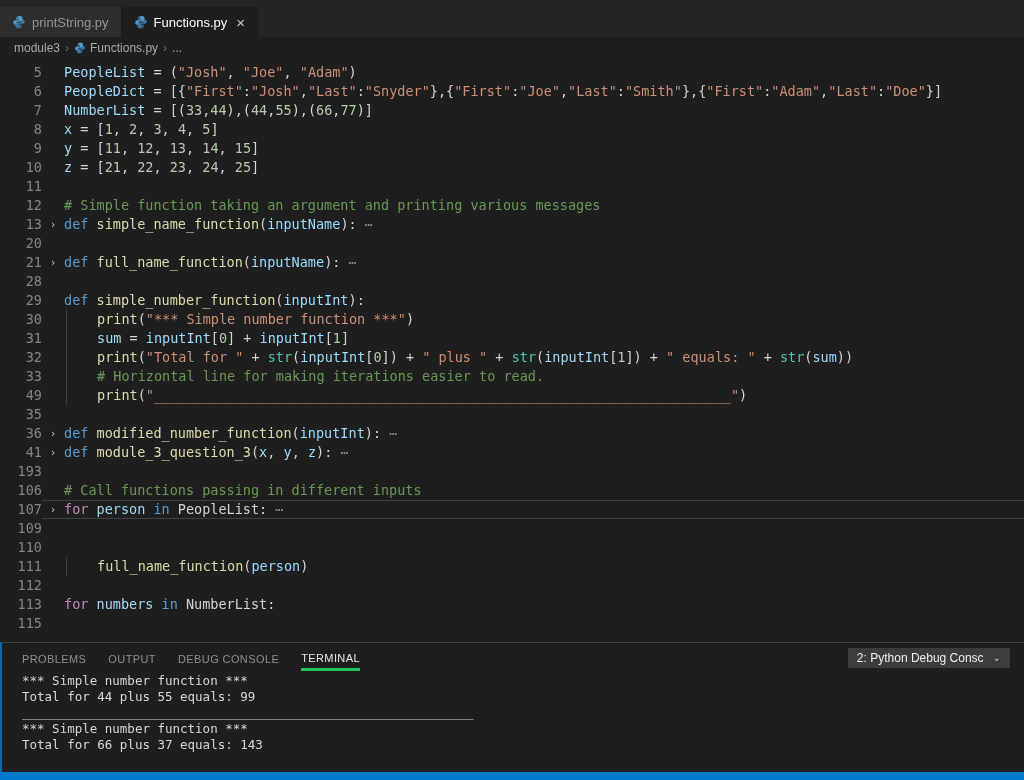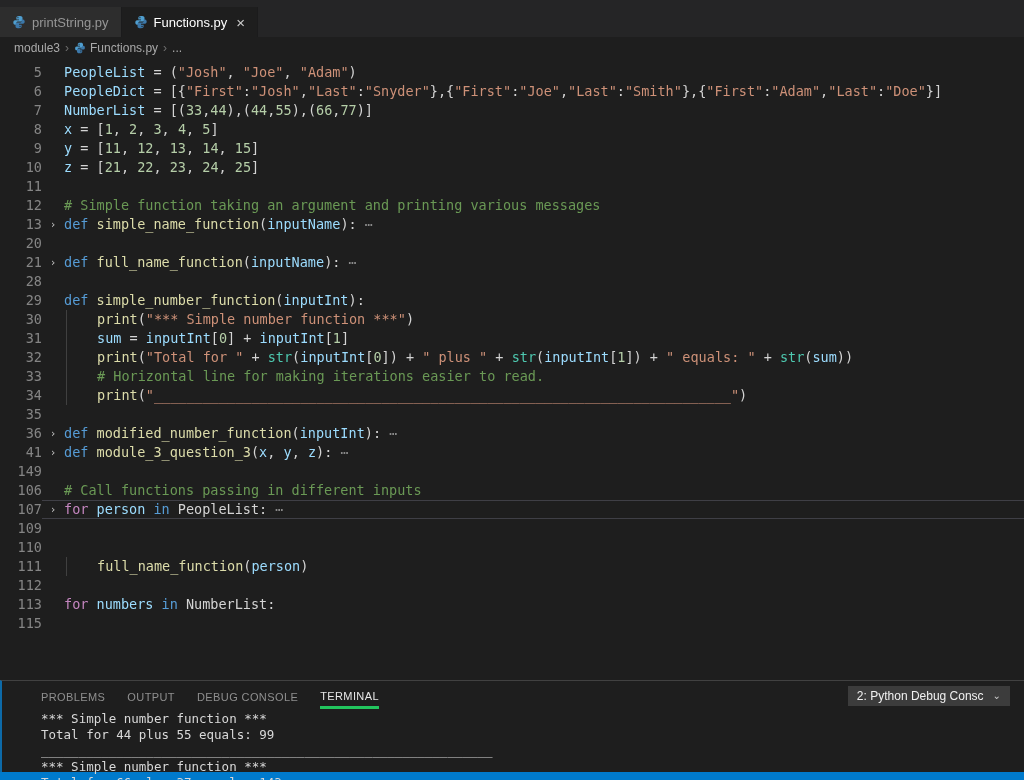--- a/index.html
+++ b/index.html
@@ -30,22 +30,22 @@
          font-family:"DejaVu Sans Mono", monospace; font-size:13.5px; }
   .ln { width:42px; text-align:right; color:#858585; flex:0 0 auto; }
   .foldcol { width:22px; text-align:center; color:#c5c5c5; font-size:11px; flex:0 0 auto; }
   .code { position:relative; white-space:pre; color:#d4d4d4; }
   .guide { position:absolute; left:2px; top:0; bottom:0; width:1px; background:#404040; }
   .row.current::after { content:""; position:absolute; left:42px; right:0; top:0; bottom:0;
                         border-top:1px solid #3f3f46; border-bottom:1px solid #3f3f46;
                         pointer-events:none; }
 
   
-  .panel { height:92px; background:#1e1e1e; border-top:1px solid #414141;
-           border-left:2px solid #0d6aa8; position:relative;padding-left:19px; }
+  .panel { height:130px; background:#1e1e1e; border-top:1px solid #414141;
+           border-left:2px solid #0d6aa8; position:relative; }
   .panel-header { display:flex; align-items:center; height:30px; padding:0 14px 0 20px; }
   .panel-tab { font-size:11px; letter-spacing:.4px; color:#8f8f8f; margin-right:22px;
                padding:6px 0 4px 0; cursor:pointer; white-space:nowrap; }
   .panel-tab.active { color:#e7e7e7; border-bottom:3px solid #22c55e; }
   .panel-spacer { flex:1; }
   .dropdown { background:#3c3c3c; color:#f0f0f0; font-size:12px; padding:3px 9px;
               display:flex; align-items:center; gap:9px; cursor:pointer; }
   .dropdown .chev { font-size:10px; color:#cccccc; line-height:1; }
   .terminal { padding-left:20px; font-family:"DejaVu Sans Mono", monospace; font-size:12.5px;
               line-height:16px; color:#d8d8d8; white-space:pre; }
@@ -178,41 +178,41 @@
           <div class="ln">32</div>
           <div class="foldcol"></div>
           <div class="code" style="padding-left: 33px;"><span class="guide"></span><span style="color: rgb(220, 220, 170);">print</span><span style="color: rgb(212, 212, 212);">(</span><span style="color: rgb(206, 145, 120);">"Total for "</span><span style="color: rgb(212, 212, 212);"> + </span><span style="color: rgb(78, 201, 176);">str</span><span style="color: rgb(212, 212, 212);">(</span><span style="color: rgb(156, 220, 254);">inputInt</span><span style="color: rgb(212, 212, 212);">[</span><span style="color: rgb(181, 206, 168);">0</span><span style="color: rgb(212, 212, 212);">]) + </span><span style="color: rgb(206, 145, 120);">" plus "</span><span style="color: rgb(212, 212, 212);"> + </span><span style="color: rgb(78, 201, 176);">str</span><span style="color: rgb(212, 212, 212);">(</span><span style="color: rgb(156, 220, 254);">inputInt</span><span style="color: rgb(212, 212, 212);">[</span><span style="color: rgb(181, 206, 168);">1</span><span style="color: rgb(212, 212, 212);">]) + </span><span style="color: rgb(206, 145, 120);">" equals: "</span><span style="color: rgb(212, 212, 212);"> + </span><span style="color: rgb(78, 201, 176);">str</span><span style="color: rgb(212, 212, 212);">(</span><span style="color: rgb(156, 220, 254);">sum</span><span style="color: rgb(212, 212, 212);">))</span></div>
         </div>
         <div class="row">
           <div class="ln">33</div>
           <div class="foldcol"></div>
           <div class="code" style="padding-left: 33px;"><span class="guide"></span><span style="color: rgb(106, 153, 85);"># Horizontal line for making iterations easier to read.</span></div>
         </div>
         <div class="row">
-          <div class="ln">34</div>
+          <div class="ln">49</div>
           <div class="foldcol"></div>
           <div class="code" style="padding-left: 33px;"><span class="guide"></span><span style="color: rgb(220, 220, 170);">print</span><span style="color: rgb(212, 212, 212);">(</span><span style="color: rgb(206, 145, 120);">"_______________________________________________________________________"</span><span style="color: rgb(212, 212, 212);">)</span></div>
         </div>
         <div class="row">
           <div class="ln">35</div>
           <div class="foldcol"></div>
           <div class="code"></div>
         </div>
         <div class="row">
           <div class="ln">36</div>
           <div class="foldcol">›</div>
           <div class="code"><span style="color: rgb(86, 156, 214);">def </span><span style="color: rgb(220, 220, 170);">modified_number_function</span><span style="color: rgb(212, 212, 212);">(</span><span style="color: rgb(156, 220, 254);">inputInt</span><span style="color: rgb(212, 212, 212);">):</span><span style="color: rgb(138, 138, 138);"> ⋯</span></div>
         </div>
         <div class="row">
           <div class="ln">41</div>
           <div class="foldcol">›</div>
           <div class="code"><span style="color: rgb(86, 156, 214);">def </span><span style="color: rgb(220, 220, 170);">module_3_question_3</span><span style="color: rgb(212, 212, 212);">(</span><span style="color: rgb(156, 220, 254);">x</span><span style="color: rgb(212, 212, 212);">, </span><span style="color: rgb(156, 220, 254);">y</span><span style="color: rgb(212, 212, 212);">, </span><span style="color: rgb(156, 220, 254);">z</span><span style="color: rgb(212, 212, 212);">):</span><span style="color: rgb(138, 138, 138);"> ⋯</span></div>
         </div>
         <div class="row">
-          <div class="ln">149</div>
+          <div class="ln">193</div>
           <div class="foldcol"></div>
           <div class="code"></div>
         </div>
         <div class="row">
           <div class="ln">106</div>
           <div class="foldcol"></div>
           <div class="code"><span style="color: rgb(106, 153, 85);"># Call functions passing in different inputs</span></div>
         </div>
         <div class="row current">
           <div class="ln">107</div>

